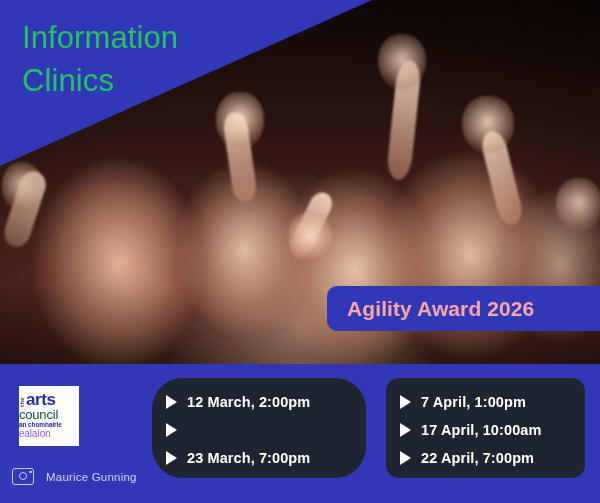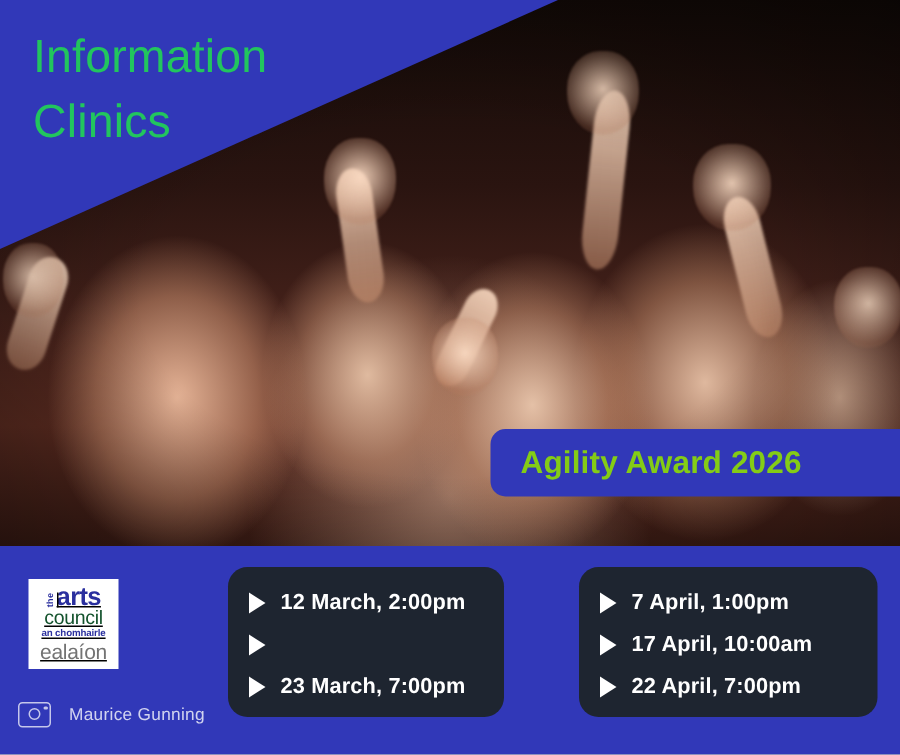--- a/index.html
+++ b/index.html
@@ -90,21 +90,21 @@
     top: 286px;
     width: 290px;
     height: 45px;
     background: #3138b8;
     border-radius: 10px;
     display: flex;
     align-items: center;
     z-index: 6;
   }
   .award-badge-label {
-    color: #84cc16;
+    color: #fca5a5;
     font-size: 21px;
     font-weight: 700;
     letter-spacing: 0.1px;
     padding-left: 20px;
     white-space: nowrap;
   }
 
   
   .bottom-band {
     position: absolute;
@@ -118,25 +118,24 @@
   
   .logo-box {
     position: absolute;
     left: 19px;
     top: 386px;
     width: 60px;
     height: 60px;
     background: #ffffff;
     display: flex;
     flex-direction: column;
-    align-items: center;
+    align-items: flex-start;
     justify-content: center;
     padding: 2px 0;
     box-sizing: border-box;
-    text-decoration: underline;
   }
   .logo-row-1 {
     display: flex;
     align-items: flex-end;
     line-height: 1;
   }
   .logo-the {
     writing-mode: vertical-rl;
     transform: rotate(180deg);
     font-size: 6px;
@@ -161,23 +160,23 @@
     line-height: 1.05;
   }
   .logo-an {
     font-size: 6.5px;
     font-weight: 700;
     color: #2a2f9e;
     line-height: 1.25;
     letter-spacing: -0.1px;
   }
   .logo-ealaion {
-    font-size: 14px;
+    font-size: 10px;
     font-weight: 400;
-    color: #737373;
+    color: #8b5cf6;
     letter-spacing: -0.2px;
     line-height: 1.05;
   }
 
   
   .credit {
     position: absolute;
     left: 12px;
     top: 468px;
     display: flex;
@@ -221,21 +220,21 @@
 
   
   .date-box {
     position: absolute;
     top: 378px;
     background: #1e2530;
     border-radius: 13px;
     padding: 11px 0 11px 0;
     box-sizing: border-box;
   }
-  .date-box-left  { left: 152px; width: 184px; height: 100px; }
+  .date-box-left  { left: 152px; width: 214px; height: 100px; border-radius: 31px; }
   .date-box-right { left: 386px; width: 199px; height: 100px; }
 
   .date-row {
     display: flex;
     align-items: center;
     height: 26px;
     margin-bottom: 2px;
     padding-left: 14px;
   }
   .date-row:last-child { margin-bottom: 16px; }

